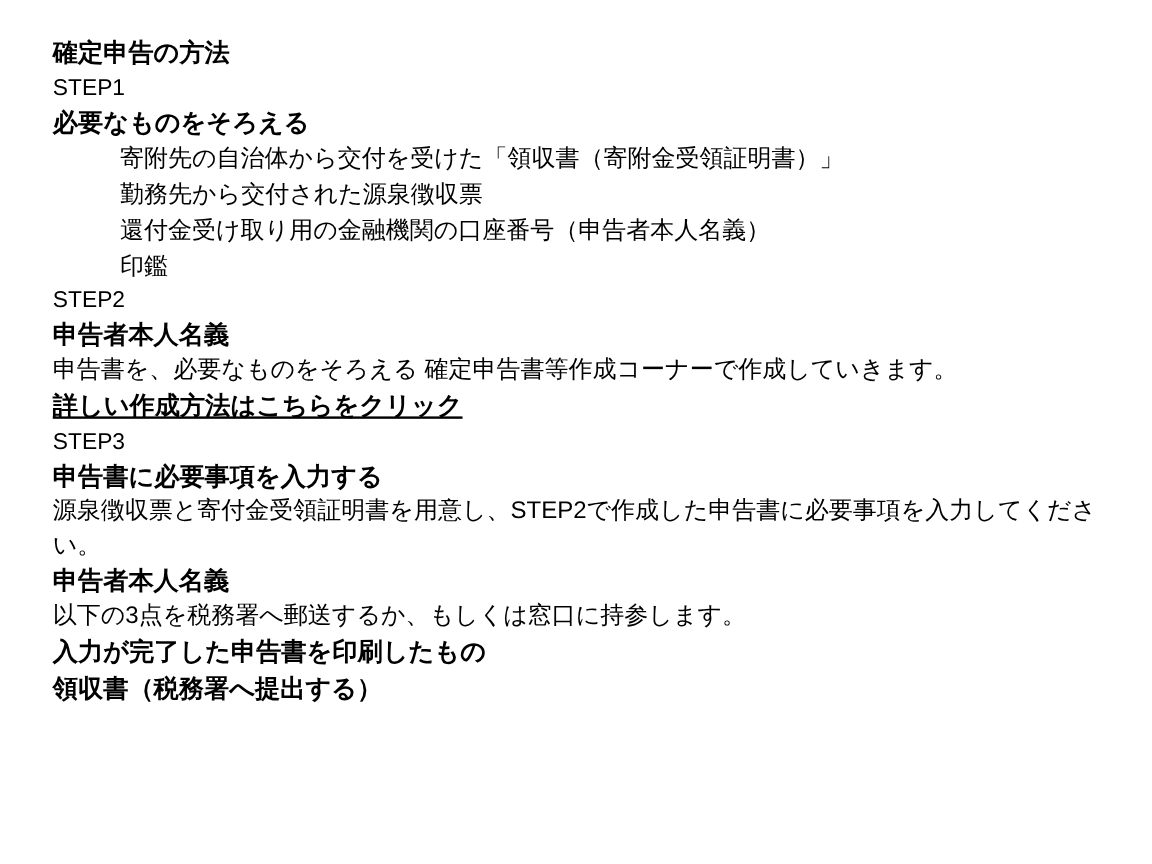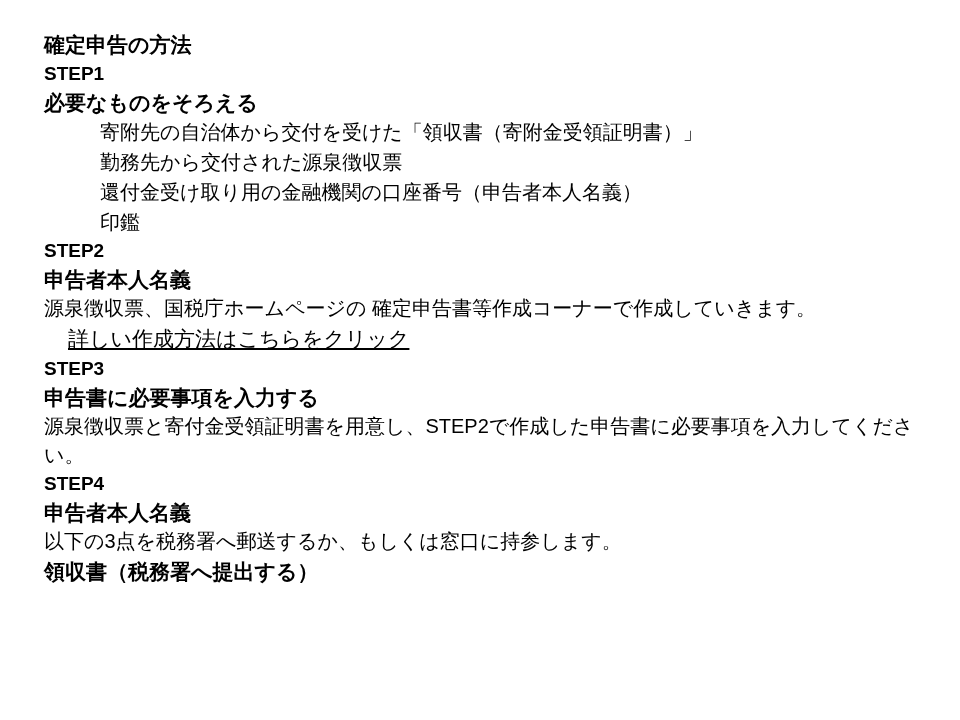--- a/index.html
+++ b/index.html
@@ -25,32 +25,31 @@
     line-height: 29px;
     white-space: pre-wrap;
     letter-spacing: 0px;
   }
   .bold {
     font-weight: bold;
   }
   .step {
     font-size: 19px;
     line-height: 28px;
-    font-weight: bold;
+    font-weight: normal;
   }
   .indent {
     padding-left: 56px;
     font-size: 20px;
     line-height: 30px;
   }
   .link {
-    font-weight: normal;
+    font-weight: bold;
     text-decoration: underline;
     display: inline-block;
-    margin-left: 24px;
   }
   .link-wrap {
     line-height: 32px;
   }
   .body-text {
     font-size: 20px;
     line-height: 29px;
   }
   .wrap2 {
     font-size: 20px;
@@ -76,26 +75,26 @@
 
   <div class="line step">STEP1</div>
   <div class="line bold">必要なものをそろえる</div>
   <div class="line indent">寄附先の自治体から交付を受けた「領収書（寄附金受領証明書）」</div>
   <div class="line indent">勤務先から交付された源泉徴収票</div>
   <div class="line indent">還付金受け取り用の金融機関の口座番号（申告者本人名義）</div>
   <div class="line indent">印鑑</div>
 
   <div class="line step">STEP2</div>
   <div class="line bold">申告者本人名義</div>
-  <div class="line body-text">源泉徴収票、国税庁ホームページの 確定申告書等作成コーナーで作成していきます。</div>
+  <div class="line body-text">申告書を、必要なものをそろえる 確定申告書等作成コーナーで作成していきます。</div>
   <div class="line link-wrap"><span class="link">詳しい作成方法はこちらをクリック</span></div>
 
   <div class="line step">STEP3</div>
   <div class="line bold">申告書に必要事項を入力する</div>
   <div class="line wrap2">源泉徴収票と寄付金受領証明書を用意し、STEP2で作成した申告書に必要事項を入力してください。</div>
 
-  <div class="line step">STEP4</div>
   <div class="line bold">申告者本人名義</div>
   <div class="line body-text">以下の3点を税務署へ郵送するか、もしくは窓口に持参します。</div>
 
+  <div class="line tail">入力が完了した申告書を印刷したもの</div>
   <div class="line tail">領収書（税務署へ提出する）</div>
 
 </div>
 
 </body></html>

